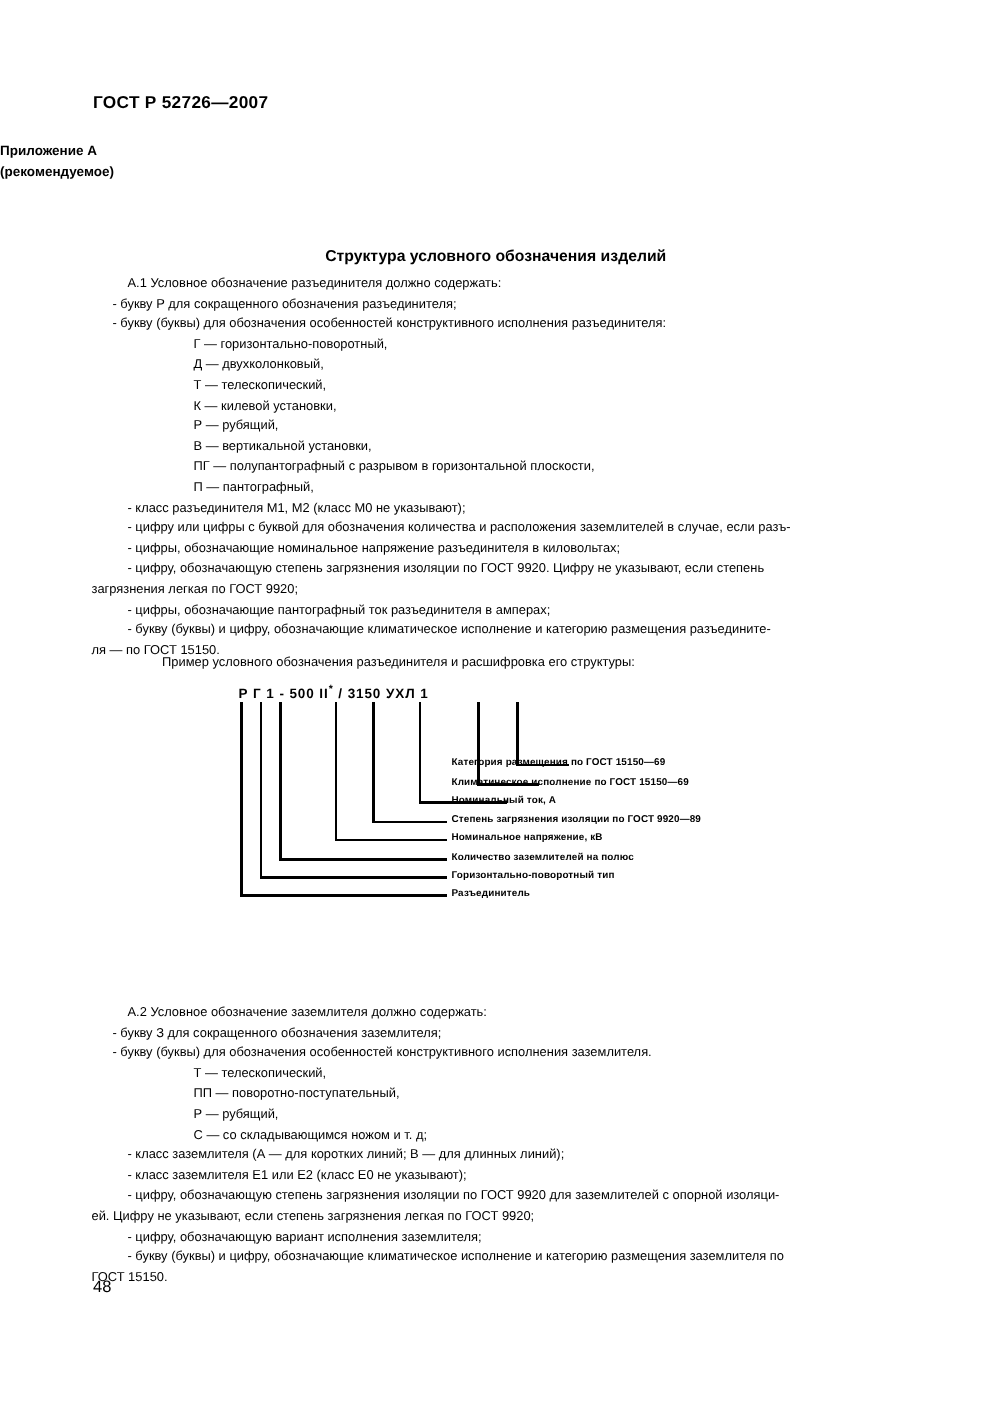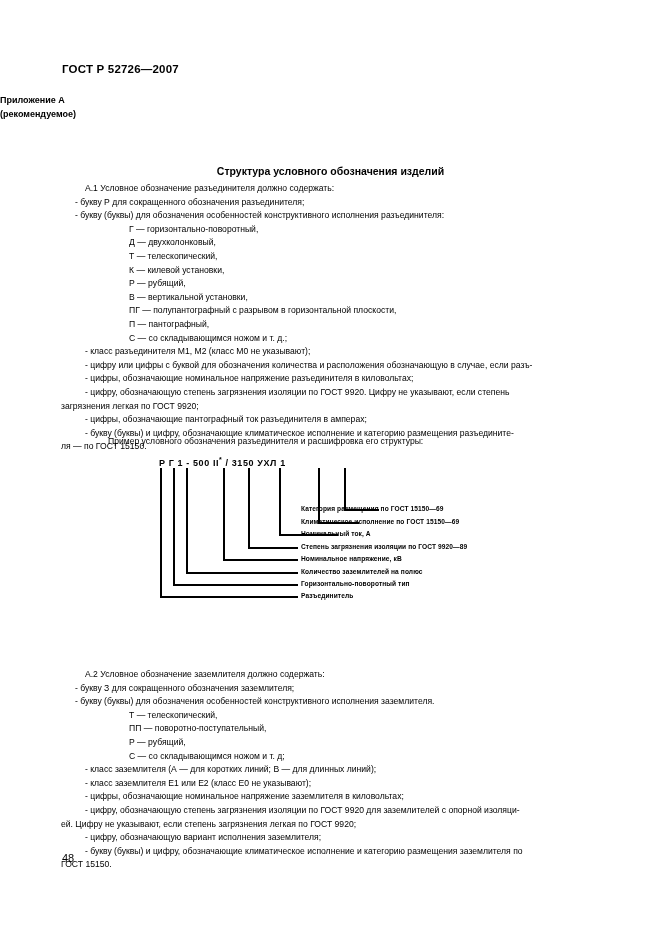--- a/index.html
+++ b/index.html
@@ -128,23 +128,22 @@
     <p class="ind-dash">-  букву Р для сокращенного обозначения разъединителя;</p>
     <p class="ind-dash">-  букву (буквы) для обозначения особенностей конструктивного исполнения разъединителя:</p>
     <p class="ind-letter">Г — горизонтально-поворотный,</p>
     <p class="ind-letter">Д — двухколонковый,</p>
     <p class="ind-letter">Т — телескопический,</p>
     <p class="ind-letter">К — килевой установки,</p>
     <p class="ind-letter">Р — рубящий,</p>
     <p class="ind-letter">В — вертикальной установки,</p>
     <p class="ind-letter">ПГ — полупантографный с разрывом в горизонтальной плоскости,</p>
     <p class="ind-letter">П — пантографный,</p>
-    <p class="ind-letter">С — со складывающимся ножом и т. д.;</p>
     <p class="ind-sub">- класс разъединителя М1, М2 (класс М0 не указывают);</p>
-    <p class="ind-sub">- цифру или цифры с буквой для обозначения количества и расположения обозначающую в случае, если разъ-</p>
+    <p class="ind-sub">- цифру или цифры с буквой для обозначения количества и расположения заземлителей в случае, если разъ-</p>
     <p class="ind-sub">- цифры, обозначающие номинальное напряжение разъединителя в киловольтах;</p>
     <p class="ind-sub">- цифру, обозначающую степень загрязнения изоляции по ГОСТ 9920. Цифру не указывают, если степень</p>
     <p>загрязнения легкая по ГОСТ 9920;</p>
     <p class="ind-sub">- цифры, обозначающие пантографный ток разъединителя в амперах;</p>
     <p class="ind-sub">- букву (буквы) и цифру, обозначающие климатическое исполнение и категорию размещения разъедините-</p>
     <p>ля — по ГОСТ 15150.</p>
   </div>
 
   <div class="diagram">
 
@@ -208,21 +207,20 @@
   <div class="body-text" style="top:668px;">
     <p class="ind-para">А.2  Условное обозначение заземлителя должно содержать:</p>
     <p class="ind-dash">-  букву З для сокращенного обозначения заземлителя;</p>
     <p class="ind-dash">-  букву (буквы) для обозначения особенностей конструктивного исполнения заземлителя.</p>
     <p class="ind-letter">Т — телескопический,</p>
     <p class="ind-letter">ПП — поворотно-поступательный,</p>
     <p class="ind-letter">Р — рубящий,</p>
     <p class="ind-letter">С — со складывающимся ножом и т. д;</p>
     <p class="ind-sub">- класс заземлителя (А — для коротких линий; В — для длинных линий);</p>
     <p class="ind-sub">- класс заземлителя Е1 или Е2 (класс Е0 не указывают);</p>
-    <p class="ind-sub">- цифры, обозначающие номинальное напряжение заземлителя в киловольтах;</p>
     <p class="ind-sub">- цифру, обозначающую степень загрязнения изоляции по ГОСТ 9920 для заземлителей с опорной изоляци-</p>
     <p>ей. Цифру не указывают, если степень загрязнения легкая по ГОСТ 9920;</p>
     <p class="ind-sub">- цифру, обозначающую вариант исполнения заземлителя;</p>
     <p class="ind-sub">- букву (буквы) и цифру, обозначающие климатическое исполнение и категорию размещения заземлителя по</p>
     <p>ГОСТ 15150.</p>
   </div>
 
   <div class="page-number">48</div>
 
 </div>

